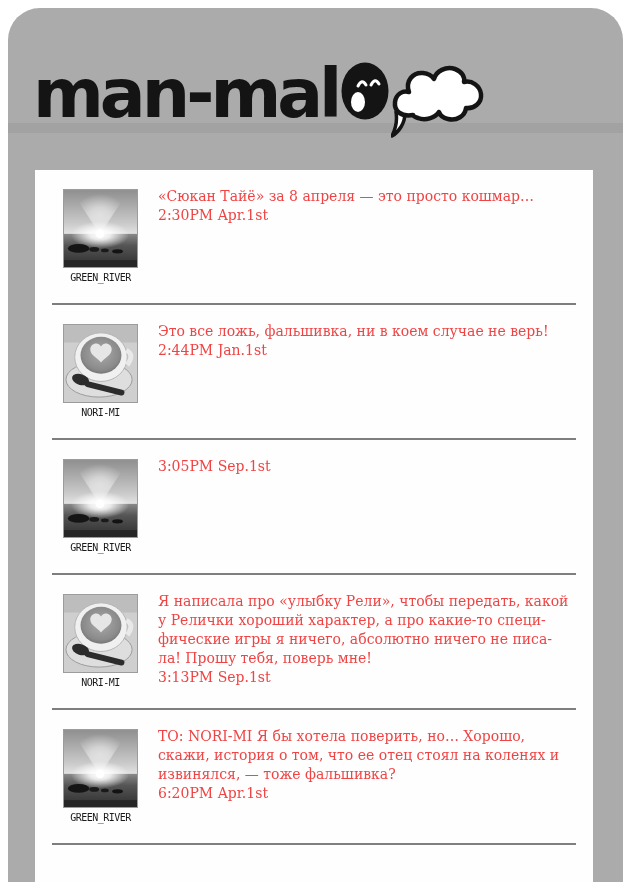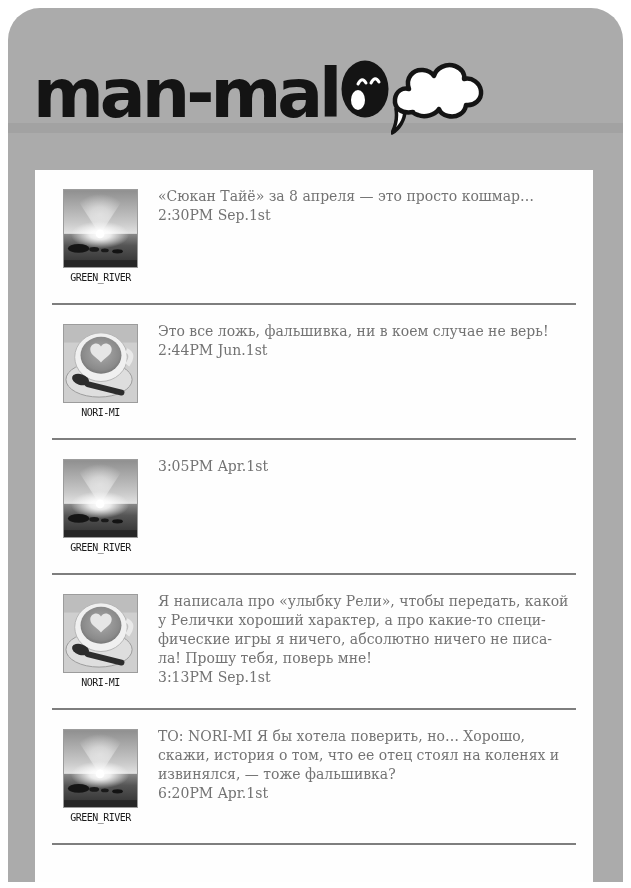--- a/index.html
+++ b/index.html
@@ -7,21 +7,21 @@
     width:631px;height:888px;background:#ffffff;overflow:hidden;position:relative;
     font-family:"DejaVu Serif",serif;
   }
   .frame{
     position:absolute;left:8px;top:8px;width:615px;height:874px;
     background:#ababab;border-radius:32px 32px 0 0;
   }
   
   .app-header{position:relative;height:162px;}
   .header-band{position:absolute;left:0;right:0;top:115px;height:10px;background:rgba(0,0,0,0.05);}
-  .logo{position:absolute;left:25px;top:52px;display:flex;align-items:flex-start;}
+  .logo{position:absolute;left:25px;top:52px;display:flex;align-items:center;}
   .logo-text{
     font-family:"DejaVu Sans",sans-serif;font-weight:bold;
     font-size:68px;line-height:68px;letter-spacing:-4px;color:#141414;
   }
   .logo-face{display:block;margin:0 0 3px 3px;}
   .logo-cloud{display:block;margin:0 0 -20px 2px;}
   
   .feed-panel{
     position:absolute;left:27px;top:162px;width:558px;bottom:0;
     background:#fefefe;
@@ -33,21 +33,21 @@
     border:1px solid #9c9c9c;box-sizing:border-box;background:#cfcfcf;
   }
   .avatar svg{display:block;width:73px;height:77px;}
   .username{
     font-family:"DejaVu Sans Mono",monospace;font-size:10px;line-height:16px;
     letter-spacing:-0.5px;margin-top:2px;color:#1a1a1a;white-space:nowrap;
   }
   .content-col{flex:1;padding-top:1px;}
   .post-text,.post-time{
     margin:0;font-family:"DejaVu Serif",serif;font-size:14px;line-height:19px;
-    color:#737373;white-space:pre;
+    color:#ef4444;white-space:pre;
   }
   .divider{border:none;height:2px;background:#7e7e7e;margin:0 17px;}
 </style>
 </head>
 <body>
 
 <svg width="0" height="0" style="position:absolute" aria-hidden="true">
   <defs>
     <linearGradient id="sky" x1="0" y1="0" x2="0" y2="1">
       <stop offset="0" stop-color="#8f8f8f"></stop>
@@ -110,21 +110,21 @@
             <ellipse cx="31" cy="61" rx="5" ry="2.5" fill="#1a1a1a"></ellipse>
             <ellipse cx="42" cy="62" rx="4" ry="2" fill="#1a1a1a"></ellipse>
             <ellipse cx="55" cy="63" rx="5.5" ry="2.3" fill="#131313"></ellipse>
             <rect y="72" width="75" height="7" fill="#262626"></rect>
           </svg>
         </span>
         <div class="username">GREEN_RIVER</div>
       </div>
       <div class="content-col">
         <p class="post-text">«Сюкан Тайё» за 8 апреля — это просто кошмар…</p>
-        <p class="post-time">2:30PM Sep.1st</p>
+        <p class="post-time">2:30PM Apr.1st</p>
       </div>
     </article>
     <hr class="divider">
 
     <article class="post">
       <div class="avatar-col">
         <span class="avatar">
           <svg viewBox="0 0 75 79">
             <rect width="75" height="79" fill="#cfcfcf"></rect>
             <rect width="75" height="18" fill="#bdbdbd"></rect>
@@ -134,21 +134,21 @@
             <ellipse cx="38" cy="31" rx="21" ry="19" fill="url(#coffee)"></ellipse>
             <path d="M38,22 c-3,-5.5 -11,-3 -11,3 c0,6 8,9 11,13.5 c3,-4.5 11,-7.5 11,-13.5 c0,-6 -8,-8.5 -11,-3 Z" fill="#e6e6e6"></path>
             <ellipse cx="17" cy="56" rx="9" ry="5.5" fill="#2c2c2c" transform="rotate(18 17 56)"></ellipse>
             <rect x="22" y="57" width="42" height="6" rx="3" fill="#2c2c2c" transform="rotate(14 22 57)"></rect>
           </svg>
         </span>
         <div class="username">NORI-MI</div>
       </div>
       <div class="content-col">
         <p class="post-text">Это все ложь, фальшивка, ни в коем случае не верь!</p>
-        <p class="post-time">2:44PM Jun.1st</p>
+        <p class="post-time">2:44PM Jan.1st</p>
       </div>
     </article>
     <hr class="divider">
 
     <article class="post">
       <div class="avatar-col">
         <span class="avatar">
           <svg viewBox="0 0 75 79">
             <rect width="75" height="48" fill="url(#sky)"></rect>
             <rect y="45" width="75" height="34" fill="url(#sea)"></rect>
@@ -158,21 +158,21 @@
             <ellipse cx="15" cy="60" rx="11" ry="4.5" fill="#151515"></ellipse>
             <ellipse cx="31" cy="61" rx="5" ry="2.5" fill="#1a1a1a"></ellipse>
             <ellipse cx="42" cy="62" rx="4" ry="2" fill="#1a1a1a"></ellipse>
             <ellipse cx="55" cy="63" rx="5.5" ry="2.3" fill="#131313"></ellipse>
             <rect y="72" width="75" height="7" fill="#262626"></rect>
           </svg>
         </span>
         <div class="username">GREEN_RIVER</div>
       </div>
       <div class="content-col">
-        <p class="post-time">3:05PM Apr.1st</p>
+        <p class="post-time">3:05PM Sep.1st</p>
       </div>
     </article>
     <hr class="divider">
 
     <article class="post">
       <div class="avatar-col">
         <span class="avatar">
           <svg viewBox="0 0 75 79">
             <rect width="75" height="79" fill="#cfcfcf"></rect>
             <rect width="75" height="18" fill="#bdbdbd"></rect>

